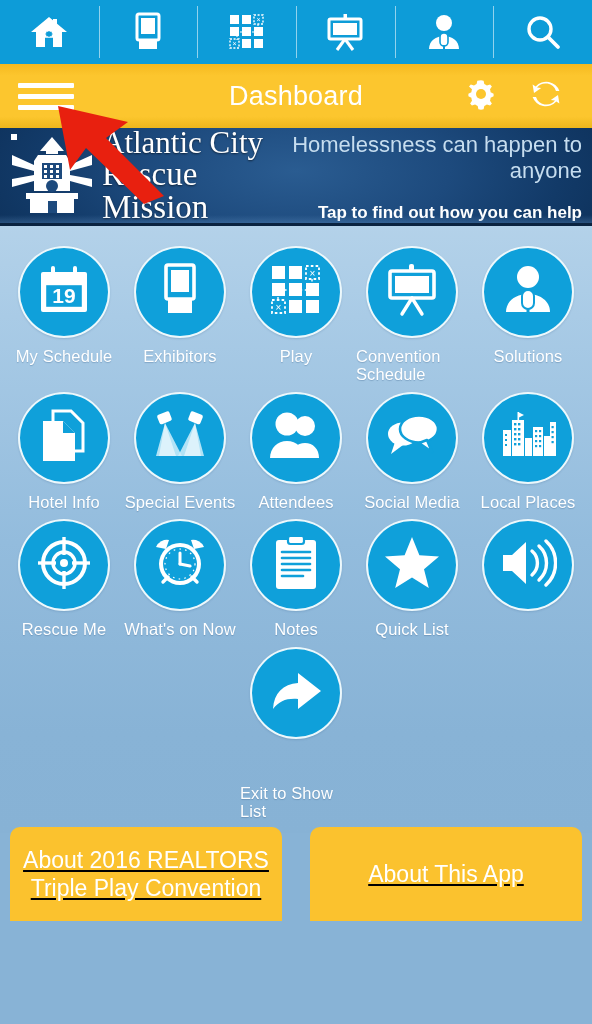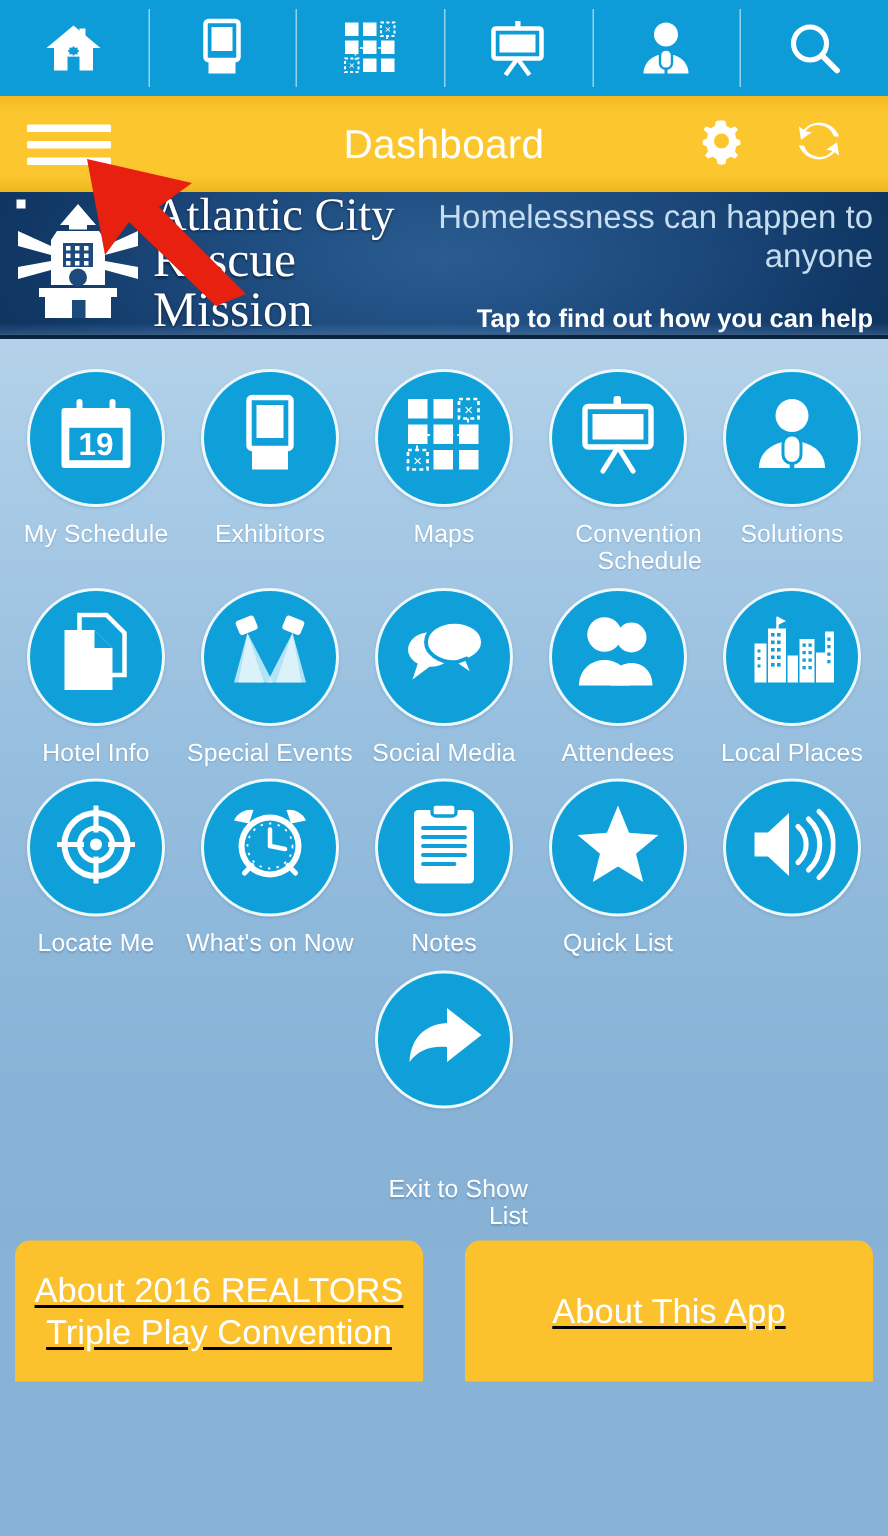--- a/index.html
+++ b/index.html
@@ -91,21 +91,21 @@
   }
   .tile.single { flex: 0 0 20%; margin: 0 auto; gap: 36px; }
   .circle {
     width: 92px; height: 92px; border-radius: 50%;
     background: #0fa0da;
     border: 2px solid rgba(255,255,255,.92);
     display: flex; align-items: center; justify-content: center;
     box-shadow: 0 1px 2px rgba(40,80,120,.18);
   }
   .tile-label {
-    margin-top: 9px; color: #fff; font-size: 16.5px; text-align: right;
+    margin-top: 9px; color: #fff; font-size: 16.5px; text-align: left;
     line-height: 1.12; letter-spacing: .1px; max-width: 112px;
     text-shadow: 0 1px 1px rgba(60,100,140,.35);
   }
   .row-gap-a { margin-bottom: 6px; }
 
   
   .bottom-bar {
     flex: 0 0 100px; display: flex; gap: 28px;
     padding: 6px 10px 0 10px;
     text-decoration: underline;
@@ -314,21 +314,21 @@
               <rect x="20" y="20" width="13" height="13" fill="#fff"></rect>
               <rect x="37" y="20" width="13" height="13" fill="#fff"></rect>
               <rect x="3" y="37" width="13" height="13" fill="none" stroke="#fff" stroke-width="1.8" stroke-dasharray="2.6 2.2"></rect>
               <text x="9.5" y="47.5" font-size="10" fill="#fff" text-anchor="middle" font-family="Liberation Sans, sans-serif">×</text>
               <rect x="20" y="37" width="13" height="13" fill="#fff"></rect>
               <rect x="37" y="37" width="13" height="13" fill="#fff"></rect>
               <path d="M43 16 L43 27 L9 27 L9 37" fill="none" stroke="#fff" stroke-width="1.4" stroke-dasharray="2.6 2.6"></path>
             </svg>
           </span>
         </div>
-        <div class="tile-label">Maps</div>
+        <div class="tile-label">Play</div>
       </div>
 
       <div class="tile">
         <div class="circle">
           <span>
             <svg width="58" height="54" viewBox="0 0 58 54" aria-hidden="true">
               <rect x="26" y="1" width="5" height="7" rx="2" fill="#fff"></rect>
               <rect x="7" y="8" width="44" height="27" rx="2" fill="none" stroke="#fff" stroke-width="3.6"></rect>
               <rect x="12" y="13" width="34" height="17" fill="#fff"></rect>
               <path d="M29 35 L19 51" stroke="#fff" stroke-width="3.4" fill="none" stroke-linecap="round"></path>
@@ -383,43 +383,43 @@
               <path d="M43 13 L32 46 L49 46 Z" fill="#ffffff" opacity=".55"></path>
             </svg>
           </span>
         </div>
         <div class="tile-label">Special Events</div>
       </div>
 
       <div class="tile">
         <div class="circle">
           <span>
+            <svg width="58" height="48" viewBox="0 0 58 48" aria-hidden="true">
+              <circle cx="38" cy="14" r="10" fill="#fff"></circle>
+              <path d="M24 46 c0-9 6-15 14-15 s14 6 14 15 Z" fill="#fff"></path>
+              <circle cx="20" cy="12" r="11.5" fill="#fff"></circle>
+              <path d="M3 46 c0-10 7.5-17 17-17 s17 7 17 17 Z" fill="#fff"></path>
+            </svg>
+          </span>
+        </div>
+        <div class="tile-label">Attendees</div>
+      </div>
+
+      <div class="tile">
+        <div class="circle">
+          <span>
             <svg width="58" height="44" viewBox="0 0 58 44" aria-hidden="true">
               <ellipse cx="20" cy="20" rx="15" ry="11.5" fill="#fff"></ellipse>
               <path d="M12 28 L8 40 L20 31 Z" fill="#fff"></path>
               <ellipse cx="36" cy="15" rx="19" ry="13.5" fill="#fff" stroke="#0fa0da" stroke-width="2.6"></ellipse>
               <path d="M44 26 L49 38 L36 29 Z" fill="#fff" stroke="#0fa0da" stroke-width="2.6" stroke-linejoin="round"></path>
             </svg>
           </span>
         </div>
         <div class="tile-label">Social Media</div>
-      </div>
-
-      <div class="tile">
-        <div class="circle">
-          <span>
-            <svg width="58" height="48" viewBox="0 0 58 48" aria-hidden="true">
-              <circle cx="38" cy="14" r="10" fill="#fff"></circle>
-              <path d="M24 46 c0-9 6-15 14-15 s14 6 14 15 Z" fill="#fff"></path>
-              <circle cx="20" cy="12" r="11.5" fill="#fff"></circle>
-              <path d="M3 46 c0-10 7.5-17 17-17 s17 7 17 17 Z" fill="#fff"></path>
-            </svg>
-          </span>
-        </div>
-        <div class="tile-label">Attendees</div>
       </div>
 
       <div class="tile">
         <div class="circle">
           <span>
             <svg width="58" height="48" viewBox="0 0 58 48" aria-hidden="true">
               <g fill="#fff">
                 <rect x="4" y="18" width="8" height="26"></rect>
                 <rect x="13" y="8" width="12" height="36"></rect>
                 <path d="M19 0 L25 3 L19 6 Z"></path>
@@ -471,21 +471,21 @@
               <circle cx="28" cy="28" r="21" fill="none" stroke="#fff" stroke-width="4"></circle>
               <circle cx="28" cy="28" r="11" fill="none" stroke="#fff" stroke-width="3.4"></circle>
               <circle cx="28" cy="28" r="4" fill="#fff"></circle>
               <line x1="28" y1="2" x2="28" y2="20" stroke="#fff" stroke-width="3.4"></line>
               <line x1="28" y1="36" x2="28" y2="54" stroke="#fff" stroke-width="3.4"></line>
               <line x1="2" y1="28" x2="20" y2="28" stroke="#fff" stroke-width="3.4"></line>
               <line x1="36" y1="28" x2="54" y2="28" stroke="#fff" stroke-width="3.4"></line>
             </svg>
           </span>
         </div>
-        <div class="tile-label">Locate Me</div>
+        <div class="tile-label">Rescue Me</div>
       </div>
 
       <div class="tile">
         <div class="circle">
           <span>
             <svg width="56" height="56" viewBox="0 0 56 56" aria-hidden="true">
               <path d="M4 12 a12 12 0 0 1 13-7 l-3 9 Z" fill="#fff"></path>
               <path d="M52 12 a12 12 0 0 0-13-7 l3 9 Z" fill="#fff"></path>
               <circle cx="28" cy="29" r="21" fill="#fff"></circle>
               <circle cx="28" cy="29" r="17" fill="#0fa0da"></circle>

